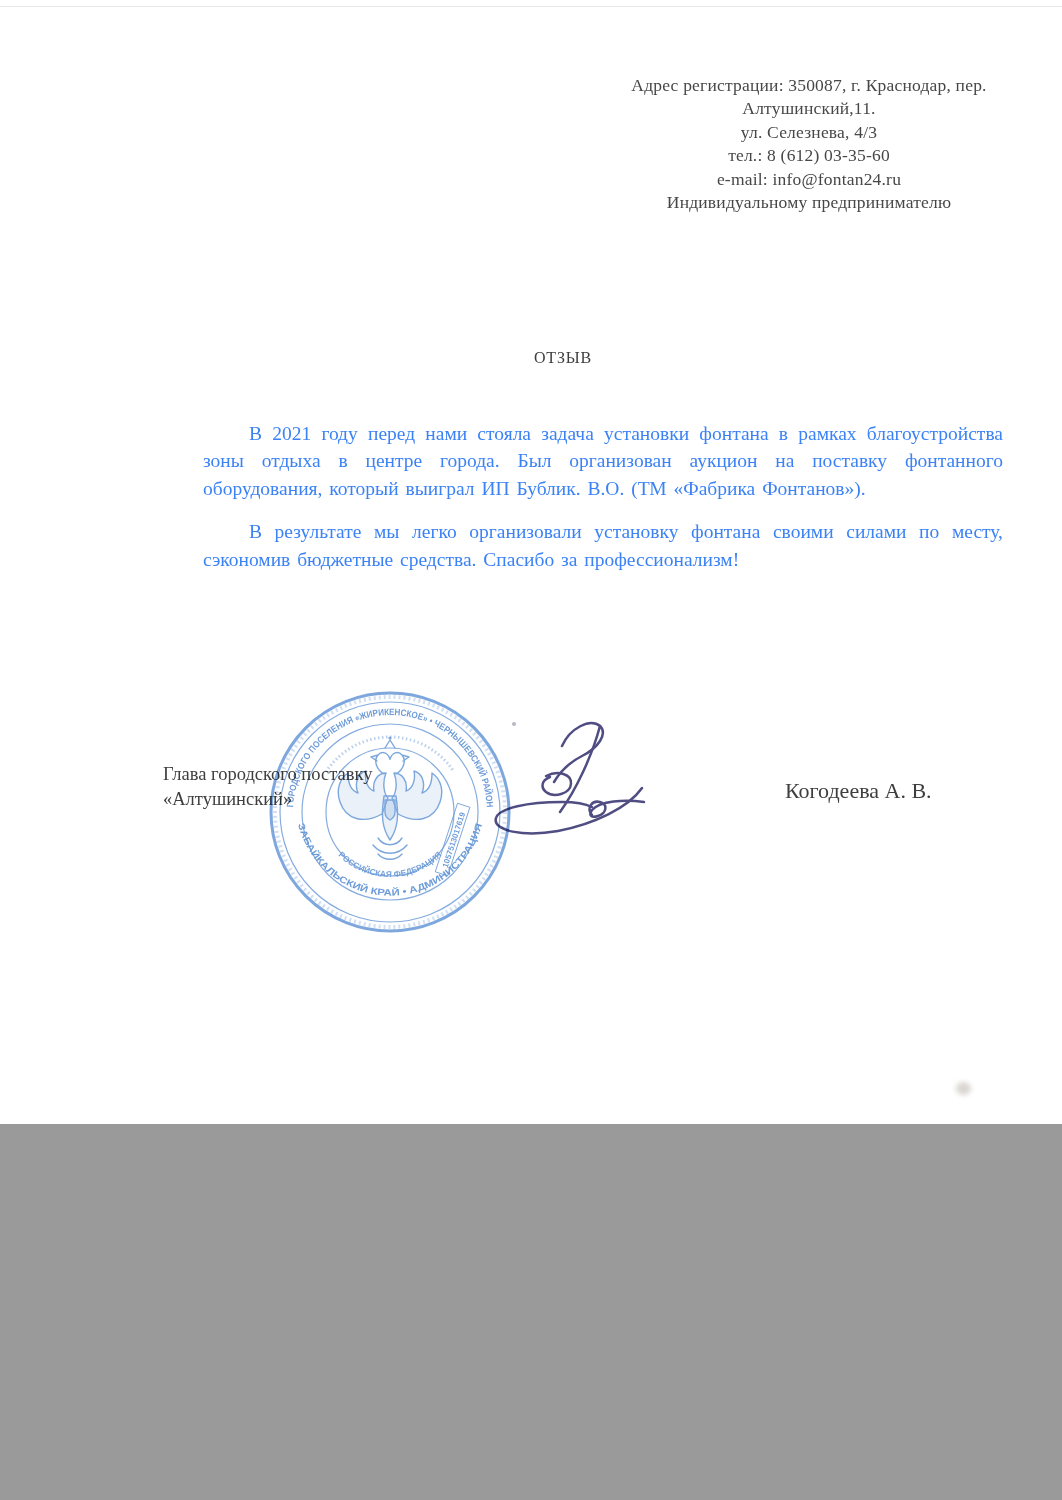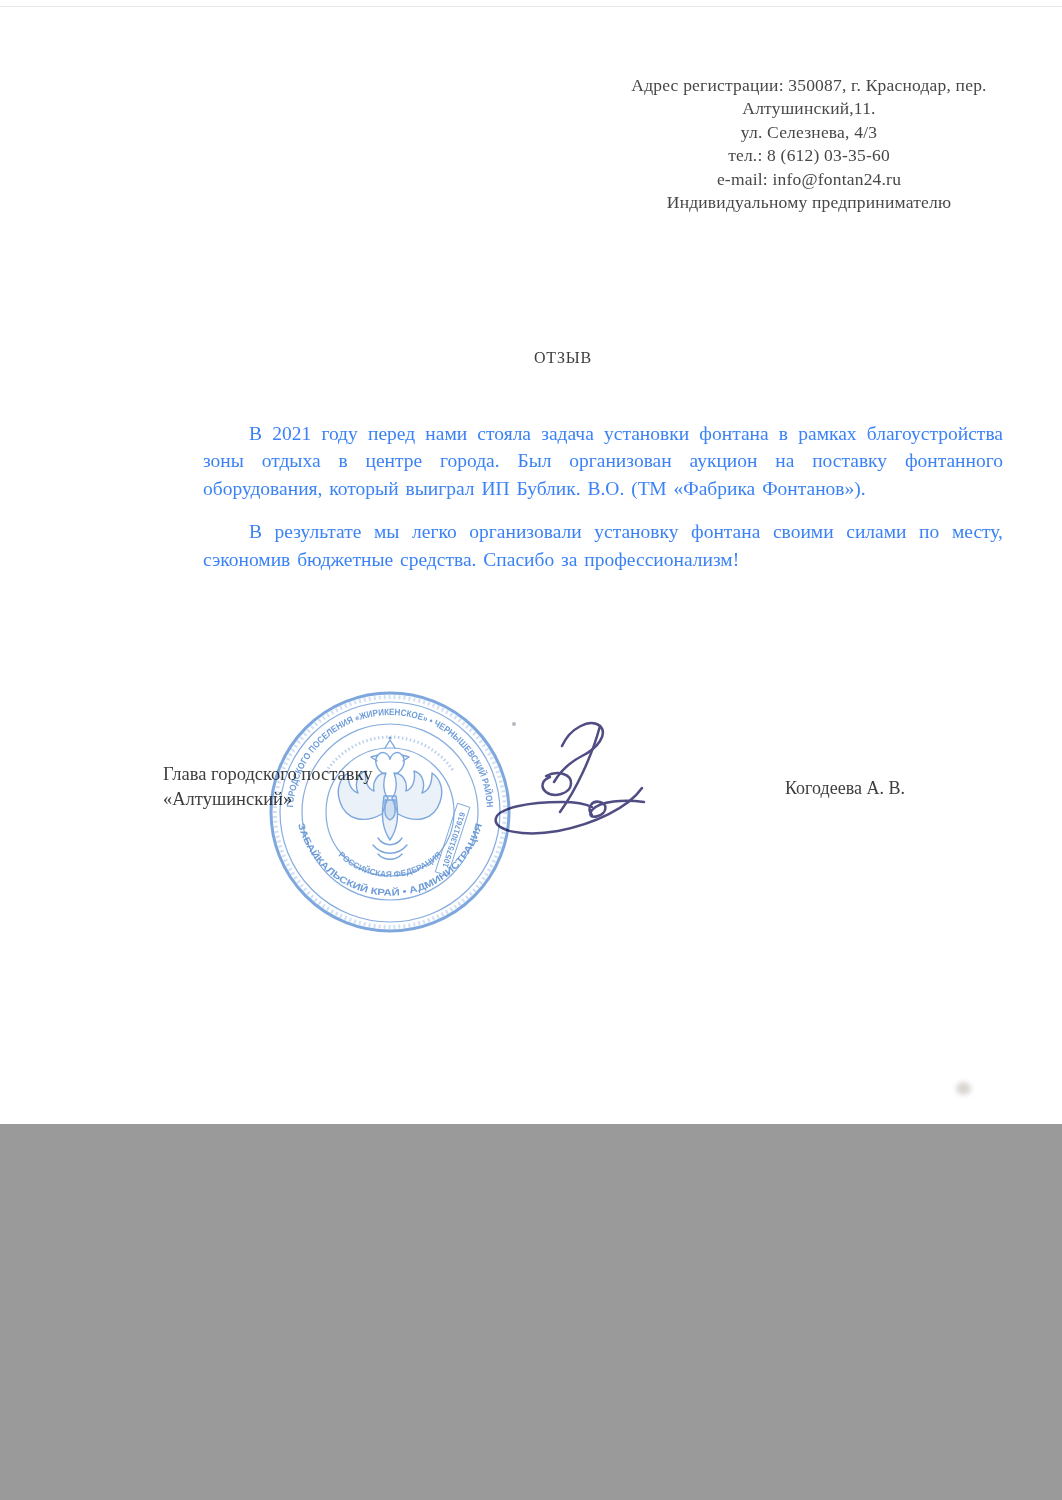--- a/index.html
+++ b/index.html
@@ -35,21 +35,21 @@
     text-align:justify;
     margin-left:40px;
   }
   .body-text p { text-indent:46px; margin-bottom:16px; word-spacing:2px; }
   .signer-left {
     position:absolute; top:762px; left:163px;
     font-size:18.5px; line-height:25px; color:#3e3e3e;
   }
   .signer-name {
     position:absolute; top:778px; left:785px;
-    font-size:18px; color:#3e3e3e;
+    font-size:22px; color:#3e3e3e;
   }
   .stamp {
     position:absolute; top:688px; left:266px; width:248px; height:248px;
     mix-blend-mode:multiply;
     filter:blur(.35px);
     opacity:.93;
   }
   .stamp text { font-family:"Liberation Sans", sans-serif; font-weight:bold; }
   .signature {
     position:absolute; top:712px; left:476px; width:178px; height:128px;

